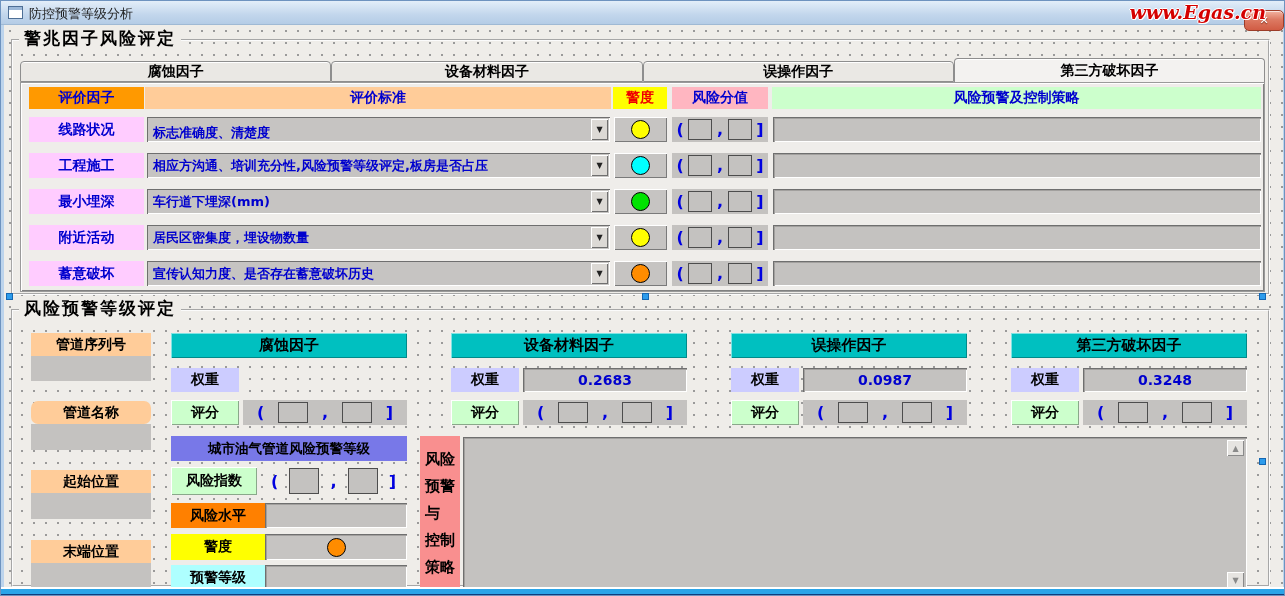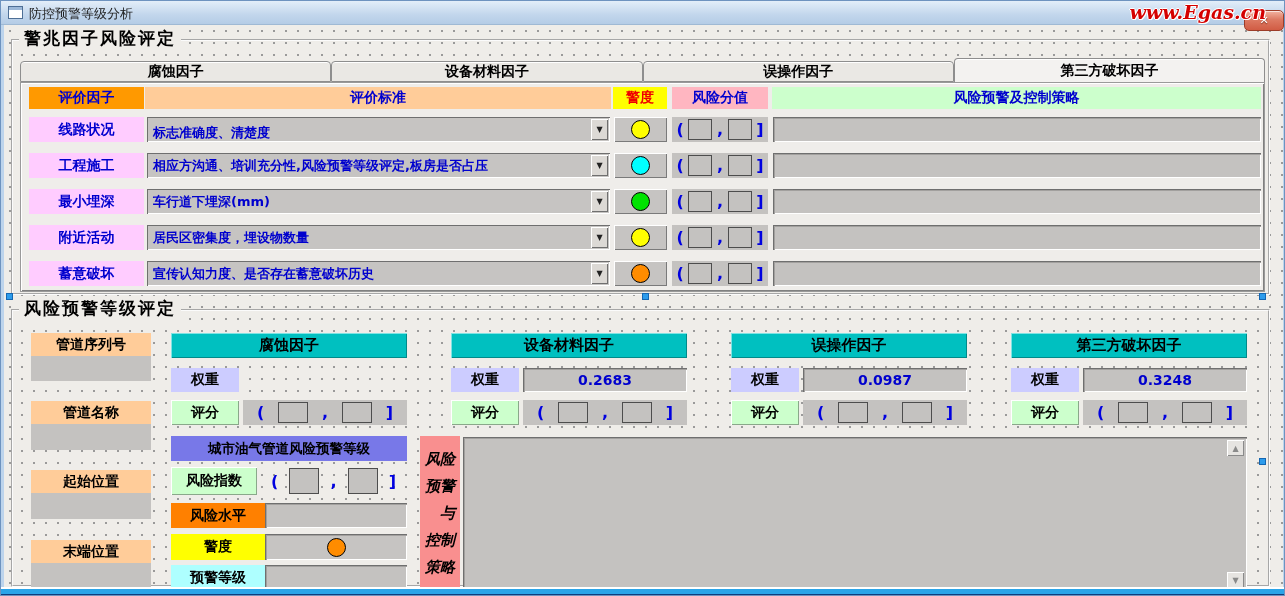--- a/index.html
+++ b/index.html
@@ -57,22 +57,22 @@
   .mini-box { width:24px; height:21px; background:#C4C2C0; border:1px solid #4d4d4d; cursor:text; }
 
   .teal-hdr { background:#00C0C0; font-size:15px; box-shadow:inset 1px 1px 0 #7fe3e3, inset -1px -1px 0 #008a8a; }
   .wlabel { background:#CCCCFF; font-size:14px; }
   .slabel { background:#CCFFCC; font-size:14px; box-shadow:inset 1px 1px 0 #fff, inset -1px -1px 0 #8aa88a; }
   .plabel { background:#FFCC99; font-size:14px; }
   .grade-title { background:#7878E8; font-size:13.5px; }
   .olabel { background:#FF8000; font-size:14px; }
   .ylabel { background:#FFFF00; font-size:14px; }
   .clabel { background:#AEFFFF; font-size:14px; }
-  .v-label { background:#F98F8F; white-space:pre-line; text-align:right; line-height:1.8;
-    font-weight:bold; font-size:15px; display:flex; align-items:center; justify-content:center;font-style:italic; }
+  .v-label { background:#F98F8F; white-space:pre-line; text-align:left; line-height:1.8;
+    font-weight:bold; font-size:15px; display:flex; align-items:center; justify-content:center; }
   .bigtext { position:relative; }
   .sb { position:absolute; right:3px; width:17px; height:16px; background:#E6E4E1; color:#8a8a8a; font-size:8px;
     display:flex; align-items:center; justify-content:center; box-shadow:inset 1px 1px 0 #fff, inset -1px -1px 0 #8a8a8a; cursor:pointer; }
   .handle { position:absolute; width:7px; height:7px; background:#2D9CEC; border:1px solid #1467B3; }
 </style>
 </head>
 <body>
 
 <div class="window">
 
@@ -204,21 +204,21 @@
     <span class="handle" style="left:2px;top:268px;"></span>
     <span class="handle" style="left:638px;top:268px;"></span>
     <span class="handle" style="left:1255px;top:268px;"></span>
     <span class="handle" style="left:1255px;top:433px;"></span>
 
     <div class="groupbox abs" style="left:7px;top:284px;width:1259px;height:278px;">
       <span class="legend">风险预警等级评定</span>
 
       <div class="abs t plabel" style="left:18px;top:22px;width:120px;height:23px;">管道序列号</div>
       <div class="abs flat t blue" style="left:18px;top:45px;width:120px;height:25px;"></div>
-      <div class="abs t plabel" style="left:18px;top:90px;width:120px;height:23px;">管道名称</div>
+      <div class="abs t plabel" style="left:18px;top:90px;width:120px;height:23px;border-radius:7px;">管道名称</div>
       <div class="abs flat t blue" style="left:18px;top:113px;width:120px;height:26px;"></div>
       <div class="abs t plabel" style="left:18px;top:159px;width:120px;height:23px;">起始位置</div>
       <div class="abs flat t blue" style="left:18px;top:182px;width:120px;height:26px;"></div>
       <div class="abs t plabel" style="left:18px;top:229px;width:120px;height:23px;">末端位置</div>
       <div class="abs flat t blue" style="left:18px;top:252px;width:120px;height:26px;"></div>
 
       <div class="abs t teal-hdr" style="left:158px;top:22px;width:236px;height:25px;">腐蚀因子</div>
       <div class="abs t wlabel" style="left:158px;top:57px;width:68px;height:24px;">权重</div>
       <div class="abs t slabel" style="left:158px;top:89px;width:68px;height:25px;">评分</div>
       <div class="abs score-panel" style="left:230px;top:89px;width:164px;height:25px;">

